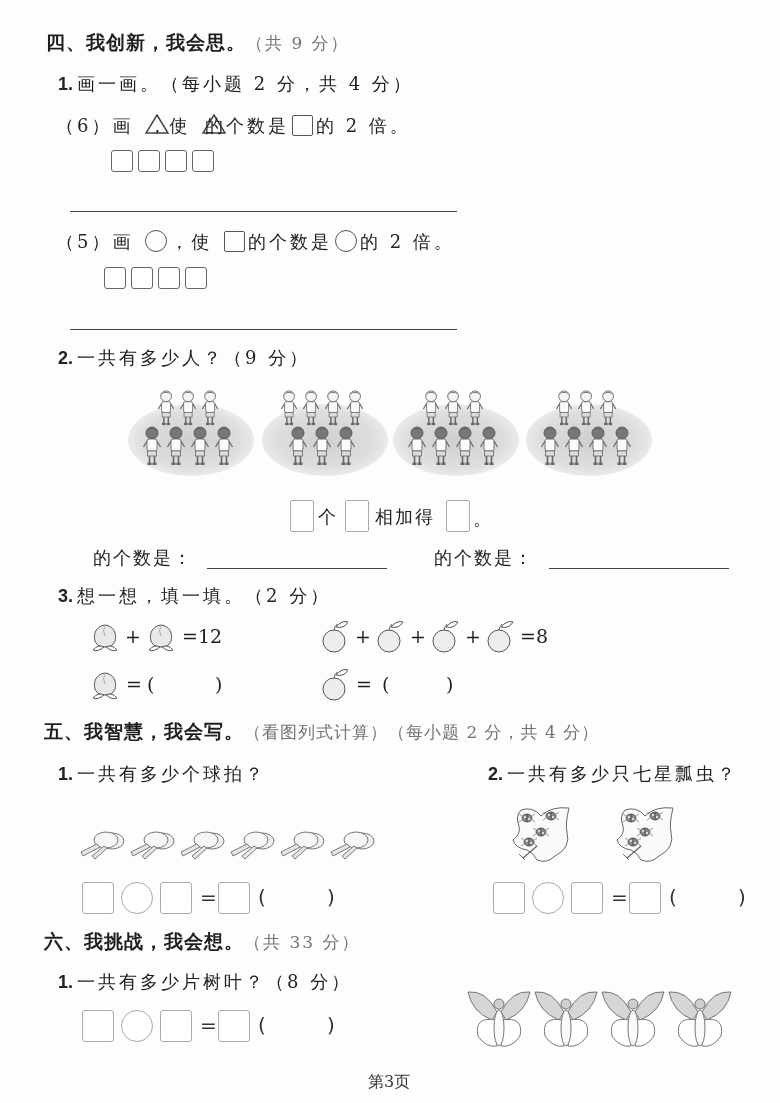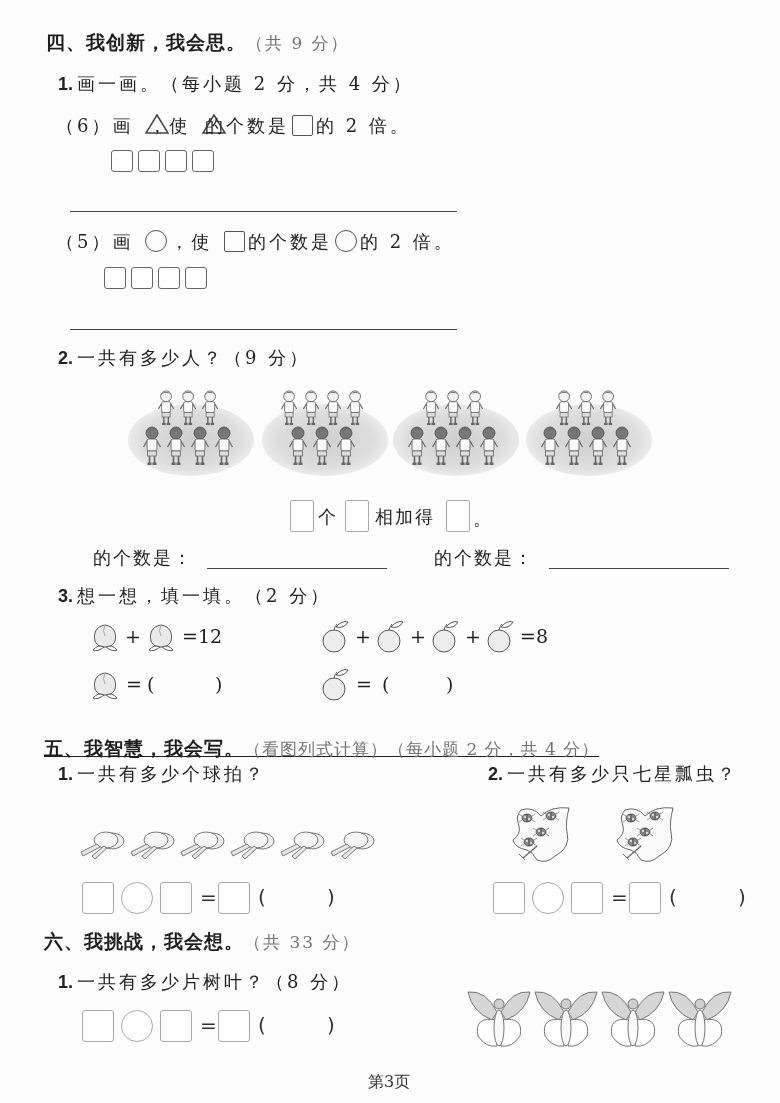--- a/index.html
+++ b/index.html
@@ -485,21 +485,21 @@
         <circle cx="14" cy="21" r="11" fill="#ededed" stroke="#555" stroke-width="1"></circle>
         <path d="M14 10 Q15 6 17 4" stroke="#555" fill="none"></path>
         <path d="M16 7 Q22 0 28 2 Q24 9 16 7Z" fill="#fff" stroke="#555" stroke-width="1"></path>
       </svg></div>
     <div class="abs" style="left:356px; top:673px; font-size:19px; font-family:'DejaVu Serif',serif;">=</div>
     <div class="abs" style="left:382px; top:673px; font-size:19px; font-family:'DejaVu Serif',serif;">(</div>
     <div class="abs" style="left:446px; top:673px; font-size:19px; font-family:'DejaVu Serif',serif;">)</div>
     <div class="abs" style="left:395px; top:672px; width:48px; height:24px;"></div>
   </div>
 
-<div class="abs sec-title" style="left:44px; top:736px;text-decoration:underline;">
+<div class="abs sec-title" style="left:44px; top:719px;">
   <span>五、我智慧，我会写。</span><span class="sec-note" style="letter-spacing:1px">（看图列式计算）（每小题 2 分，共 4 分）</span>
 </div>
 <div class="abs q" style="left:58px; top:762px;">
   <span class="num">1.</span><span>一共有多少个球拍？</span>
 </div>
 <div class="abs q" style="left:488px; top:762px;">
   <span class="num">2.</span><span>一共有多少只七星瓢虫？</span>
 </div>
 
 <div id="rackets">

